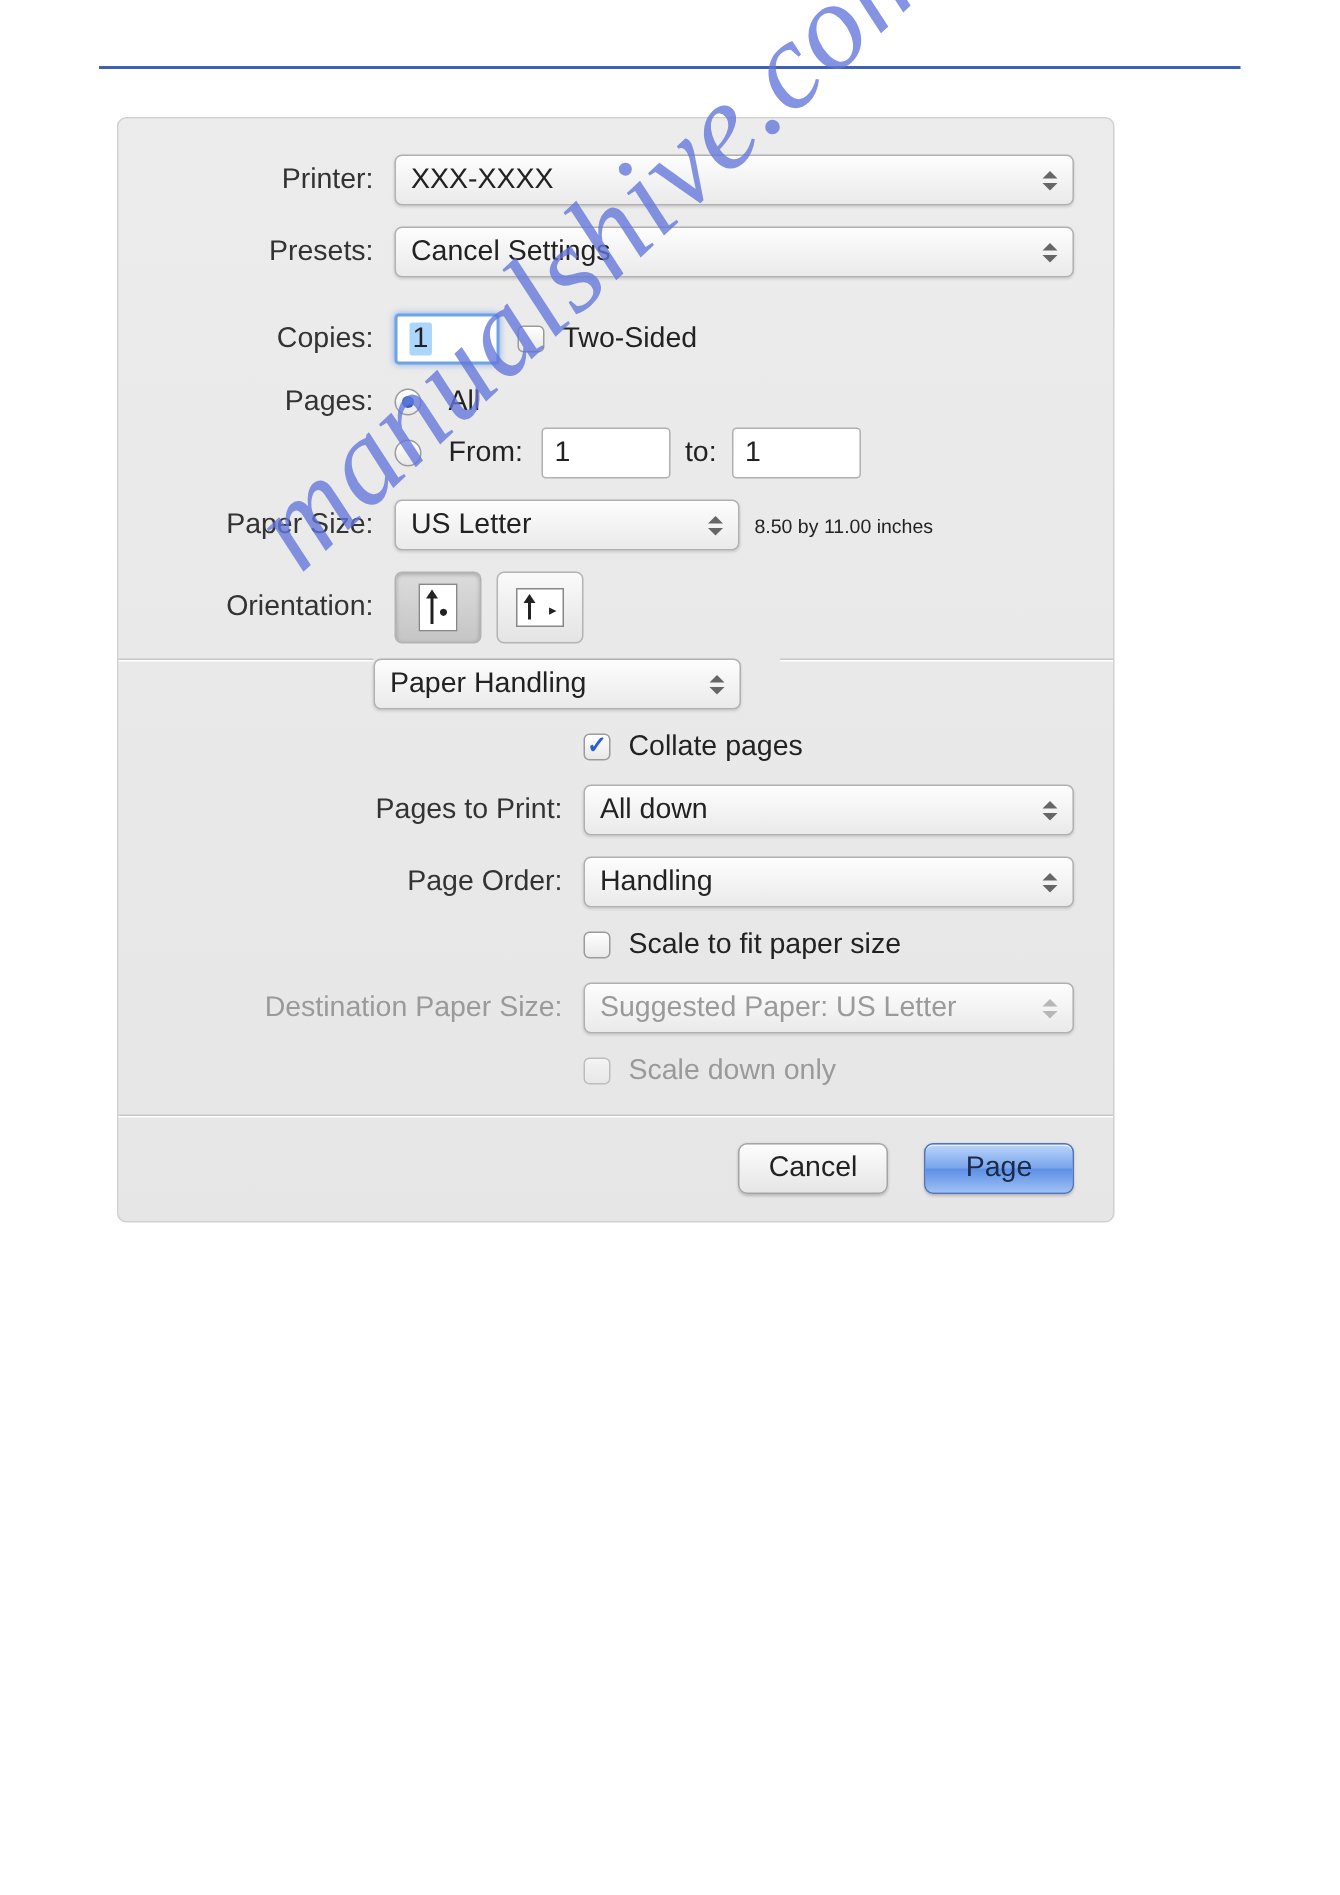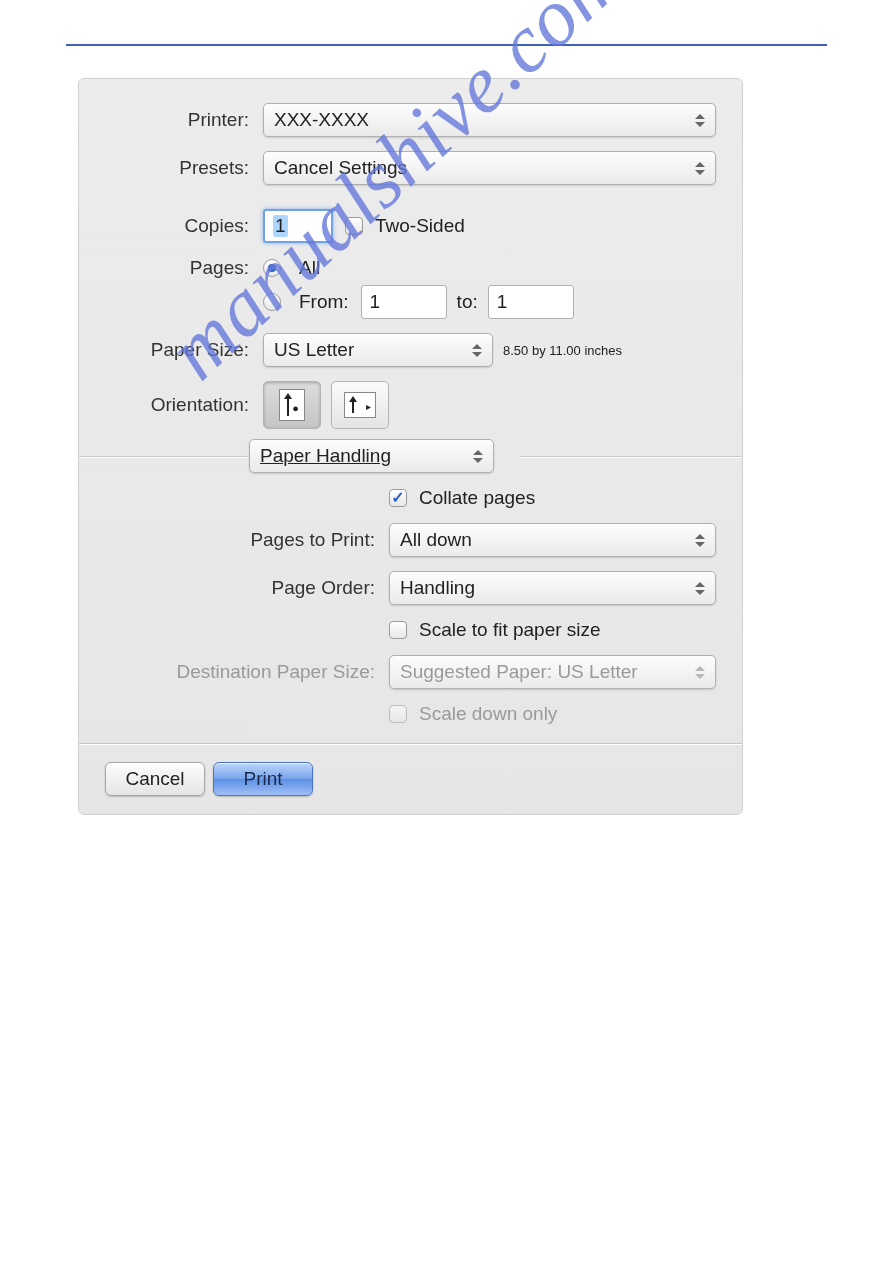--- a/index.html
+++ b/index.html
@@ -149,21 +149,21 @@
     height: 1px; background: #c7c7c7;
     box-shadow: 0 1px 0 #fff;
     margin: 10px -26px 14px -26px;
   }
   .hr.full { margin: 18px -26px 18px -26px; }
   .to-label { margin: 0 10px; }
   .dim { color: #9a9a9a; }
   .drop.disabled { color: #9a9a9a; }
   .size-hint { margin-left: 10px; font-size: 13px; }
   .btnrow {
-    display: flex; gap: 8px;
+    display: flex; justify-content: flex-end; gap: 24px;
     margin-top: 10px;
   }
   .btn {
     min-width: 100px; height: 34px;
     border: 1px solid #a5a5a5;
     border-radius: 6px;
     background: linear-gradient(#fdfdfd,#e5e5e5);
     box-shadow: 0 1px 0 rgba(255,255,255,.7) inset, 0 1px 2px rgba(0,0,0,.2);
     display: inline-flex; align-items: center; justify-content: center;
   }
@@ -283,21 +283,21 @@
     </div>
     <div class="orient-btn">
       <div class="page-ic landscape">
         <span class="arrow-up"></span>
           <span class="stem"></span>
         <span style="position:absolute;right:4px;top:8px;font-size:10px;">▸</span>
       </div>
     </div>
   </div>
 
-  <div style="display:flex;align-items:center;margin:6px -26px 14px -26px;text-decoration:underline;">
+  <div style="display:flex;align-items:flex-start;margin:6px -26px 14px -26px;">
     <div style="flex:0 0 170px;height:1px;background:#c7c7c7;box-shadow:0 1px 0 #fff;"></div>
     <div class="drop" style="flex:1;margin:0 26px 0 0;max-width:358px">
       <span>Paper Handling</span>
       <span class="arrows">
           <span class="tri-up"></span>
           <span class="tri-down"></span>
         </span>
     </div>
     <div style="flex:1;height:1px;background:#c7c7c7;box-shadow:0 1px 0 #fff;margin-right:0"></div>
   </div>
@@ -361,17 +361,17 @@
     </div>
   </div>
 
   <div class="hr full"></div>
 
   <div class="btnrow">
     <div class="btn">
       <span>Cancel</span>
     </div>
     <div class="btn primary">
-      <span>Print</span>
+      <span>Page</span>
     </div>
   </div>
 
 </div>
 
 </body></html>

